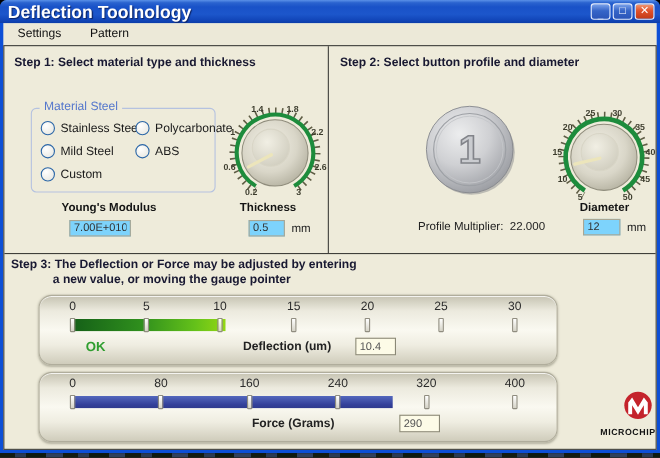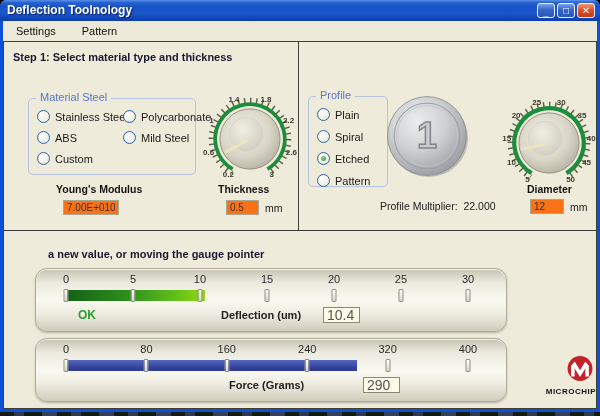--- a/index.html
+++ b/index.html
@@ -3,21 +3,21 @@
 <meta charset="utf-8">
 <style>
   html,body{margin:0;padding:0;background:#000;}
   body{width:600px;height:416px;position:relative;overflow:hidden;
        font-family:"Liberation Sans","DejaVu Sans",sans-serif;}
   .window{position:absolute;left:0;top:0;width:600px;height:412px;background:#0d4fd6;
           border-radius:7px 7px 0 0;}
   
   .titlebar{position:absolute;left:0;top:0;right:0;height:21px;border-radius:6px 6px 0 0;
     background:linear-gradient(180deg,#5a91e8 0%,#2a63cf 12%,#1952c8 30%,#1c56cb 62%,#1145b8 88%,#0c3da8 100%);}
-  .title{position:absolute;left:7px;top:3px;color:#fff;font-weight:bold;font-size:12px;
+  .title{position:absolute;left:7px;top:3px;color:#fff;font-weight:bold;font-size:16px;
     text-shadow:1px 1px 1px rgba(10,30,90,.9);white-space:nowrap;text-align:center;}
   .winbtns{position:absolute;right:5px;top:3px;display:flex;gap:2px;}
   .wbtn{width:18px;height:15px;border:1px solid #e8eefc;border-radius:3px;font-size:9px;color:#fff;
     display:flex;align-items:center;justify-content:center;font-weight:bold;box-sizing:border-box;
     background:linear-gradient(180deg,#7aa1ea,#3665c8 45%,#2b55b8);}
   .wbtn.min span{transform:translateY(2px);}
   .wbtn.max span{font-size:10px;}
   .wbtn.close{background:linear-gradient(180deg,#f09a74,#e0512b 45%,#c23a17);font-size:10px;}
   
   .menubar{position:absolute;top:21px;left:3px;right:3px;height:20px;background:#ece9d8;
@@ -36,21 +36,21 @@
   .glabel{position:absolute;top:-8px;left:7px;background:#eeebda;padding:0 4px;font-size:11px;color:#5577cc;white-space:nowrap;}
   .mgrid{position:absolute;left:8px;top:11px;display:grid;grid-template-columns:86px auto;row-gap:8px;}
   .pcol{position:absolute;left:8px;top:11px;display:grid;row-gap:9px;}
   .radio{display:flex;align-items:center;gap:5px;font-size:11px;color:#1a1a1a;white-space:nowrap;cursor:default;}
   .rb{width:11px;height:11px;border-radius:50%;border:1px solid #2a66a8;flex:none;position:relative;
       background:radial-gradient(circle at 35% 30%,#ffffff,#e4e4dc);}
   .rb.checked::after{content:"";position:absolute;inset:3px;border-radius:50%;
       background:radial-gradient(circle at 40% 35%,#8ed08e,#2f9a2f);}
   
   .flabel{position:absolute;font-size:10.5px;font-weight:bold;color:#141414;white-space:nowrap;}
-  .field{position:absolute;height:15px;background:#f97316;border:1px solid #a9a692;
+  .field{position:absolute;height:15px;background:#7dd3fc;border:1px solid #a9a692;
     font-size:10px;color:#333;padding:1px 3px;box-sizing:border-box;font-family:inherit;}
   .unit{position:absolute;font-size:10.5px;color:#222;}
   .pmul{position:absolute;font-size:10.5px;color:#222;white-space:nowrap;}
   
   .knob,.coin{position:absolute;overflow:visible;}
   .klbl{font-size:8.5px;font-weight:bold;fill:#3c3c2d;}
   
   .gauge{position:absolute;width:470px;height:62px;border-radius:12px;border:1px solid #b0ad9c;
     background:linear-gradient(180deg,#c6c3b2 0%,#eceade 22%,#faf9f1 50%,#efede1 72%,#cfccbb 100%);
     box-shadow:inset 0 1px 0 rgba(255,255,255,.8),0 1px 2px rgba(110,108,90,.45);}
@@ -58,21 +58,21 @@
   .glbl{position:absolute;top:4px;transform:translateX(-50%);font-size:11px;color:#2c2c2c;}
   .gtrack{position:absolute;left:0;right:0;top:20px;height:13px;}
   .gbar{position:absolute;left:0;top:1px;height:11px;}
   .gbar.green{background:linear-gradient(90deg,#156018,#2f8f1d 45%,#64c11a 80%,#93d714);}
   .gbar.blue{background:linear-gradient(180deg,#5468bd,#34419b 70%,#2e3a8e);}
   .gtick{position:absolute;top:0;width:5px;height:13px;transform:translateX(-50%);box-sizing:border-box;
     background:linear-gradient(180deg,#ffffff,#d5d3c6);border:1px solid #908d80;border-radius:1px;}
   .gstatus{position:absolute;left:30px;top:39px;font-size:12px;font-weight:bold;color:#2f9e2f;margin-left:12px;}
   .gname{position:absolute;top:40px;font-size:11px;font-weight:bold;color:#222;white-space:nowrap;}
   .gval{position:absolute;top:38px;width:37px;height:16px;background:#fdfbe7;border:1px solid #8a8876;
-    font-size:14px;color:#555;padding:0 3px;box-sizing:border-box;font-family:inherit;}
+    font-size:10px;color:#555;padding:0 3px;box-sizing:border-box;font-family:inherit;}
   
   .brand{position:absolute;left:524px;top:124px;width:68px;text-align:right;}
   .brandname{font-size:8px;font-weight:bold;letter-spacing:.5px;color:#141414;display:block;margin-top:1px;}
   
   .taskedge{position:absolute;left:0;top:412px;width:600px;height:4px;
     background:repeating-linear-gradient(90deg,#141c12 0 14px,#2b3a52 14px 24px,#0f1a10 24px 42px,#31405c 42px 57px);}
 </style>
 </head>
 <body>
 
@@ -109,25 +109,25 @@
             <label class="radio">
               <span class="rb"></span>
               <span>Stainless Steel</span>
             </label>
             <label class="radio">
               <span class="rb"></span>
               <span>Polycarbonate</span>
             </label>
             <label class="radio">
               <span class="rb"></span>
+              <span>Mild Steel</span>
+            </label>
+            <label class="radio">
+              <span class="rb"></span>
               <span>ABS</span>
-            </label>
-            <label class="radio">
-              <span class="rb"></span>
-              <span>Mild Steel</span>
             </label>
             <label class="radio">
               <span class="rb"></span>
               <span>Custom</span>
             </label>
           </div>
         </div>
 
         <svg class="knob" style="left:199px;top:50px" width="94" height="94" viewBox="0 0 100 100">
           <defs>
@@ -158,42 +158,22 @@
         </svg>
 
         <span class="flabel" style="left:52px;top:141px">Young's Modulus</span>
         <input class="field" style="left: 59px; top: 158px; width: 56px;" value="7.00E+010">
         <span class="flabel" style="left:214px;top:141px">Thickness</span>
         <input class="field" style="left: 222px; top: 158px; width: 33px;" value="0.5">
         <span class="unit" style="left:261px;top:160px">mm</span>
       </div>
 
       <div class="step2">
-
-        <div class="group" style="left:9px;top:54px;width:78px;height:89px">
-          <span class="glabel">Profile</span>
-          <div class="pcol">
-            <label class="radio">
-              <span class="rb"></span>
-              <span>Plain</span>
-            </label>
-            <label class="radio">
-              <span class="rb"></span>
-              <span>Spiral</span>
-            </label>
-            <label class="radio">
-              <span class="rb checked"></span>
-              <span>Etched</span>
-            </label>
-            <label class="radio">
-              <span class="rb"></span>
-              <span>Pattern</span>
-            </label>
-          </div>
-        </div>
+        <div class="shead" style="left:10px;top:9px">Step 2: Select button profile and diameter</div>
+
 
         <svg class="coin" style="left:87px;top:53px" width="82" height="82" viewBox="0 0 100 100">
           <defs>
             <radialGradient id="coinG" cx="38%" cy="32%" r="80%">
               <stop offset="0%" stop-color="#ecedee"></stop>
                 <stop offset="45%" stop-color="#cfd0d3"></stop>
               <stop offset="80%" stop-color="#a6a8ad"></stop>
                 <stop offset="100%" stop-color="#8f9196"></stop>
             </radialGradient>
           </defs>
@@ -238,20 +218,21 @@
           <span>Profile Multiplier:</span>&nbsp;
           <span>22.000</span>
         </span>
         <span class="flabel" style="left:228px;top:141px">Diameter</span>
         <input class="field" style="left: 231px; top: 157px; width: 34px;" value="12">
         <span class="unit" style="left:271px;top:159px">mm</span>
       </div>
     </div>
 
     <div class="step3">
+      <div class="shead" style="left:6px;top:4px">Step 3: The Deflection or Force may be adjusted by entering</div>
       <div class="shead" style="left:44px;top:17px">a new value, or moving the gauge pointer</div>
 
       <div class="gauge" style="left:31px;top:37px">
         <div class="gscale">
           <span class="glbl" style="left:0%">0</span>
           <span class="glbl" style="left:16.667%">5</span>
           <span class="glbl" style="left:33.333%">10</span>
           <span class="glbl" style="left:50%">15</span>
           <span class="glbl" style="left:66.667%">20</span>
           <span class="glbl" style="left:83.333%">25</span>

